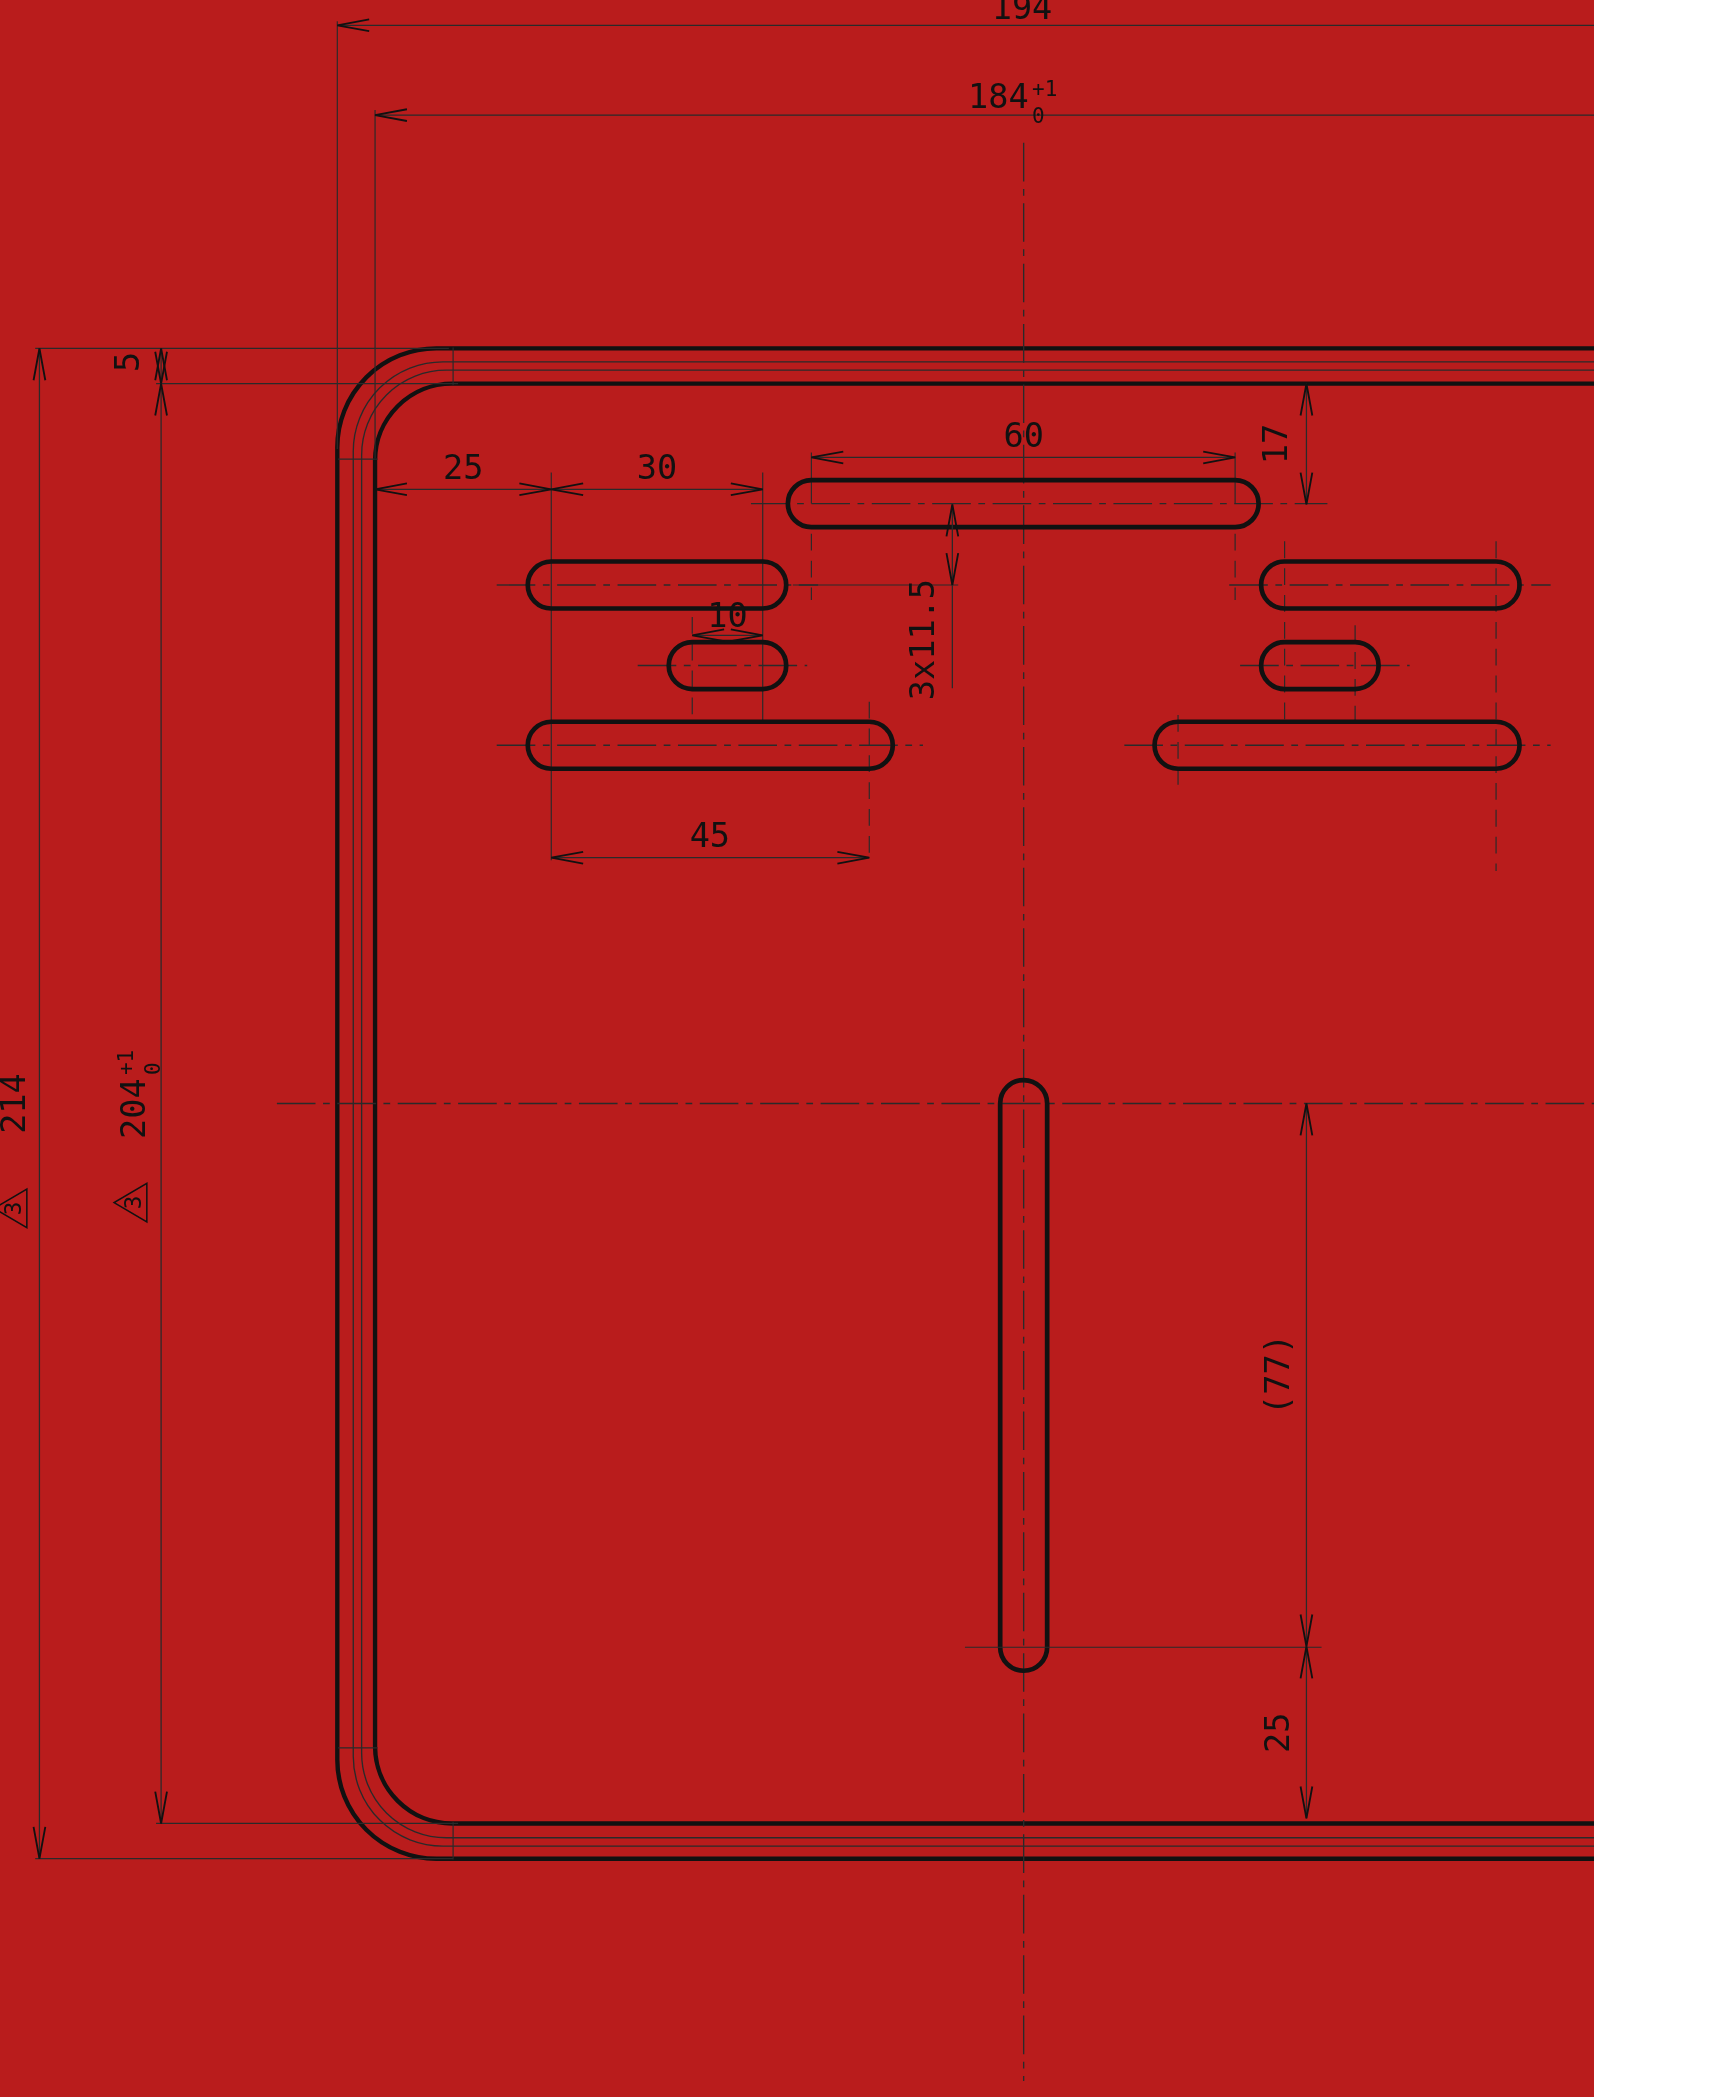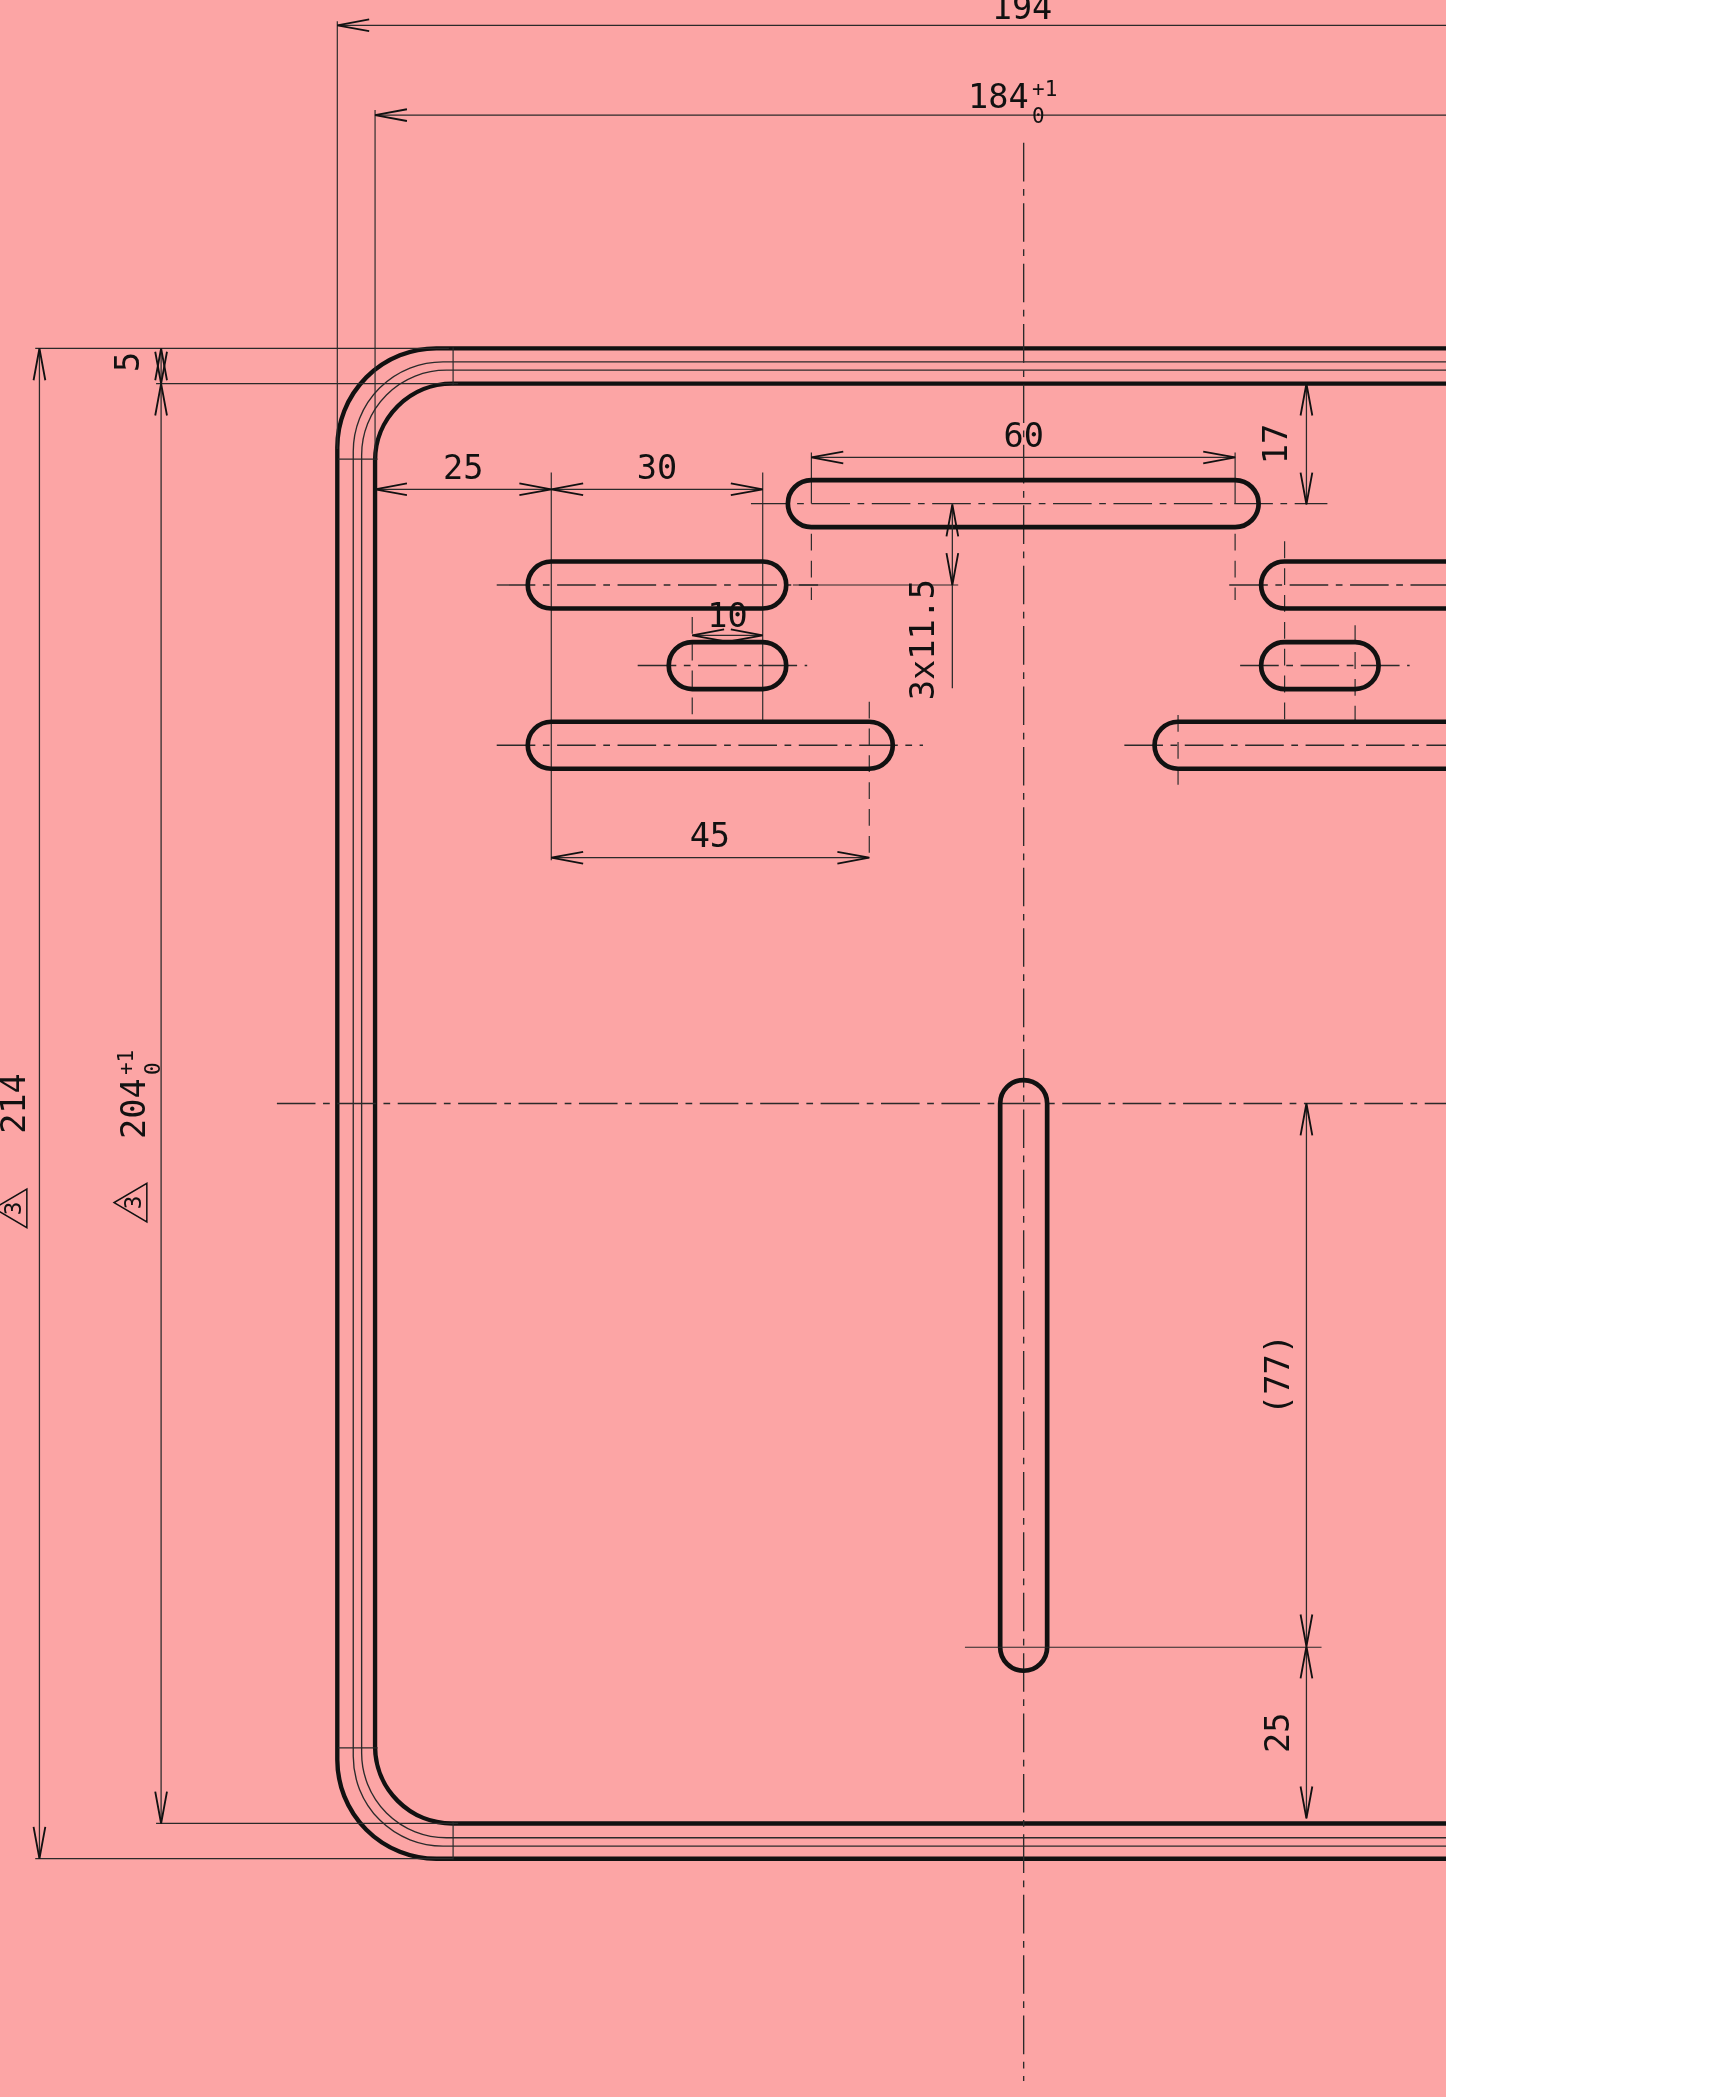--- a/index.html
+++ b/index.html
@@ -1,16 +1,16 @@
 <!DOCTYPE html>
 <html style="font-size:13.4px"><head>
 <meta charset="utf-8">
 <style>
   html,body{margin:0;padding:0;background:#fff;}
-  #stage{position:relative;width:1446px;height:2098px;background:#fca5a5;overflow:hidden;}
+  #stage{position:relative;width:1594px;height:2098px;background:#b91c1c;overflow:hidden;}
   svg{position:absolute;left:0;top:0;}
   .thick{fill:none;stroke:#111;stroke-width:5.2;}
   .thin{fill:none;stroke:#2a2a2a;stroke-width:1.6;}
   .slot{fill:none;stroke:#111;stroke-width:5.6;}
   .cl{fill:none;stroke:#2a2a2a;stroke-width:1.6;stroke-dasharray:46 9 8 9;}
   .dash{fill:none;stroke:#2a2a2a;stroke-width:1.4;stroke-dasharray:20 12;}
   .ext{fill:none;stroke:#2a2a2a;stroke-width:1.4;}
   .dim{fill:none;stroke:#2a2a2a;stroke-width:1.5;}
   .dtxt{font-family:"DejaVu Sans Mono","Liberation Mono",monospace;font-size:40px;fill:#111;}
   .dtol{font-family:"DejaVu Sans Mono","Liberation Mono",monospace;font-size:25px;fill:#111;}

